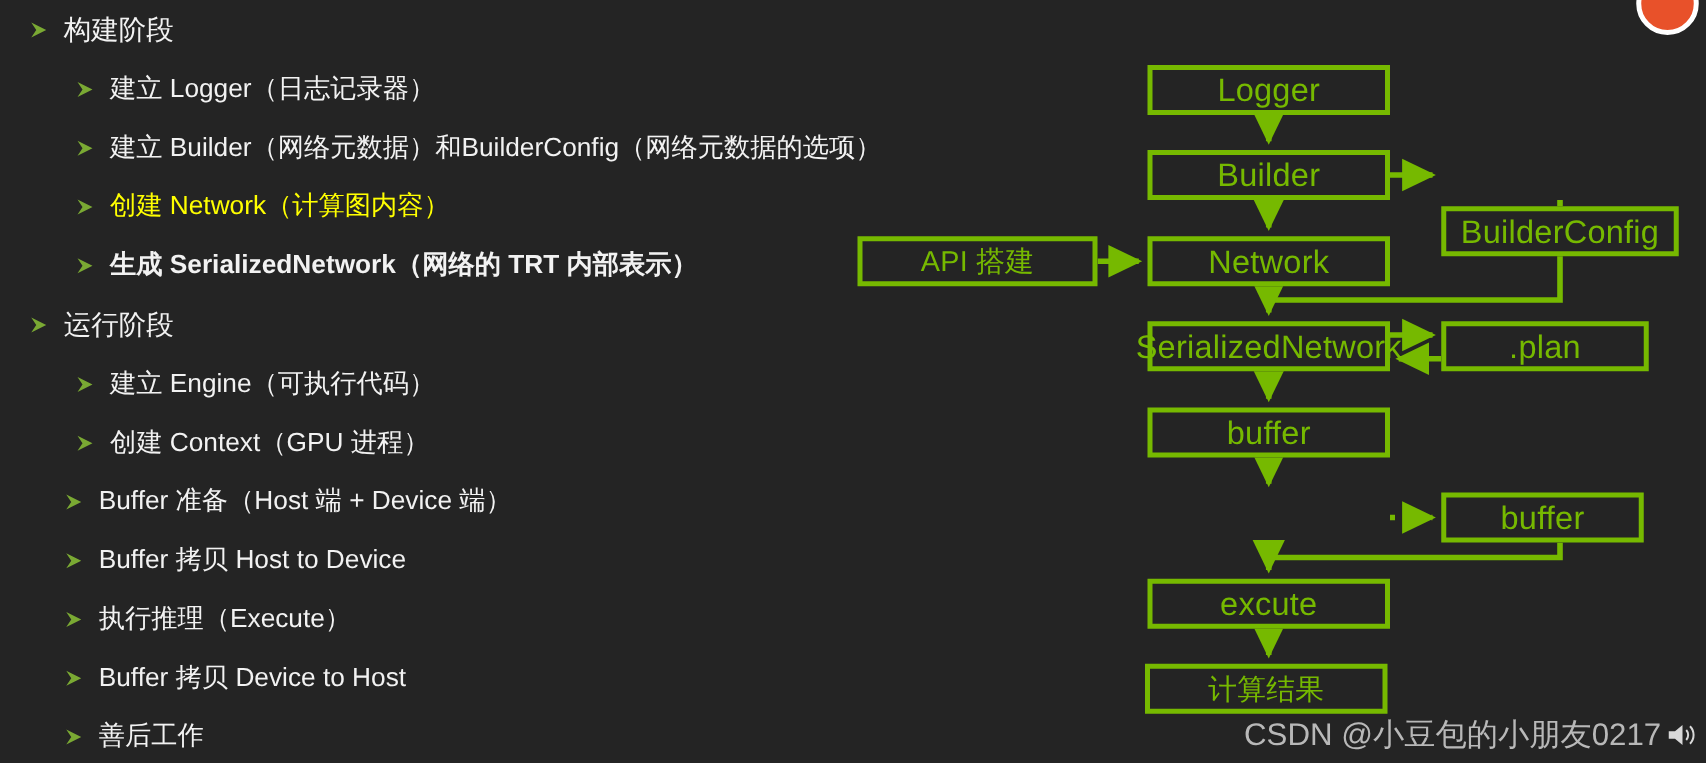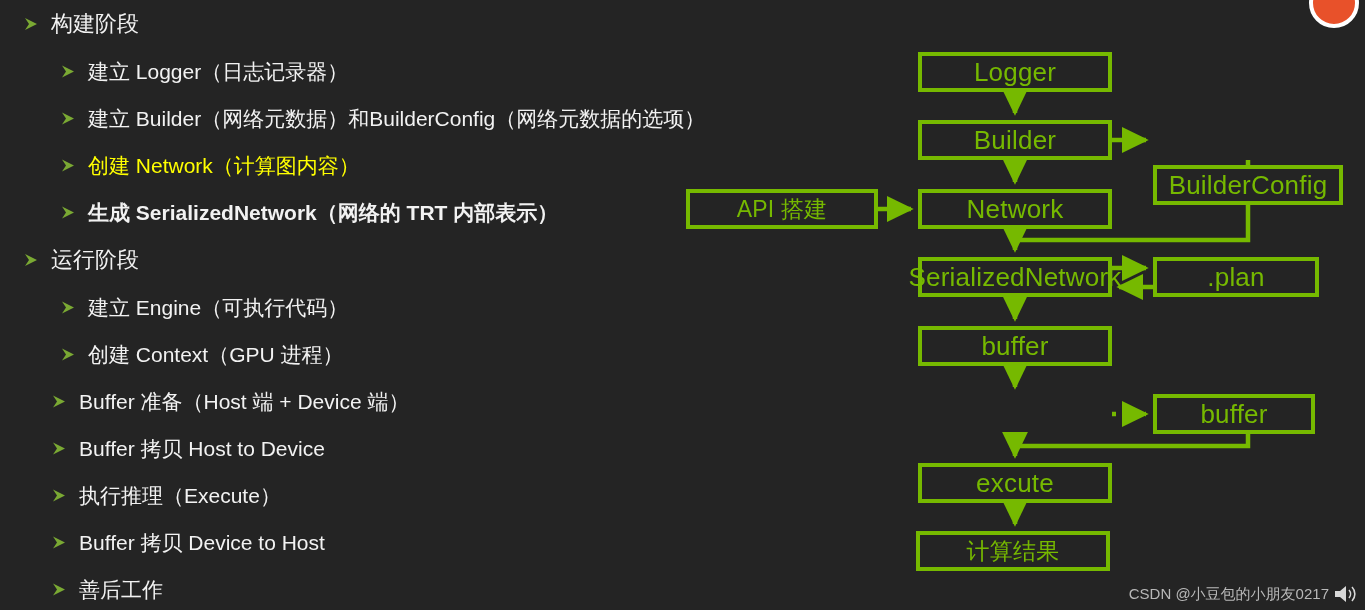--- a/index.html
+++ b/index.html
@@ -79,21 +79,21 @@
     z-index: 1;
     overflow: visible;
   }
 
   
   #watermark {
     position: absolute;
     right: 8px;
     bottom: 6px;
     color: #b8b8b8;
-    font-size: 15px;
+    font-size: 25px;
     display: flex;
     align-items: center;
     gap: 4px;
     white-space: nowrap;
   }
   #corner-dot {
     position: absolute;
     right: 6px;
     top: -22px;
     width: 42px;

